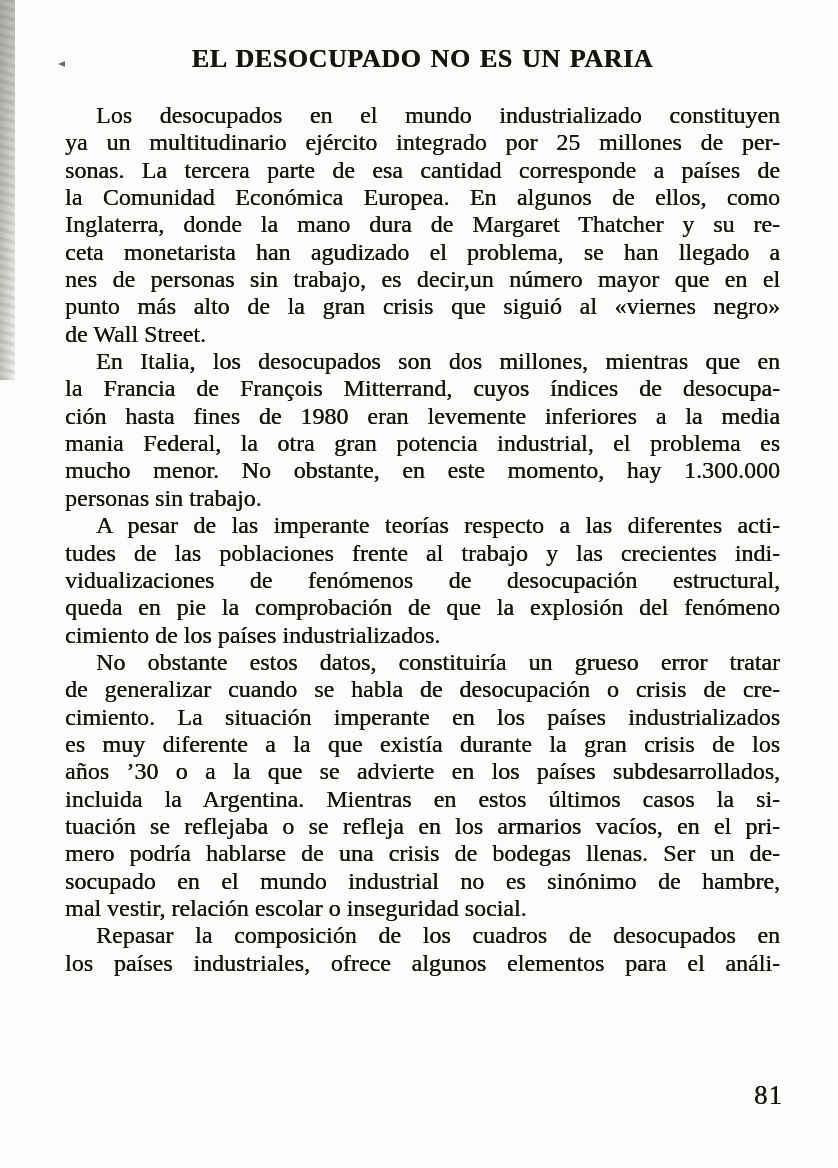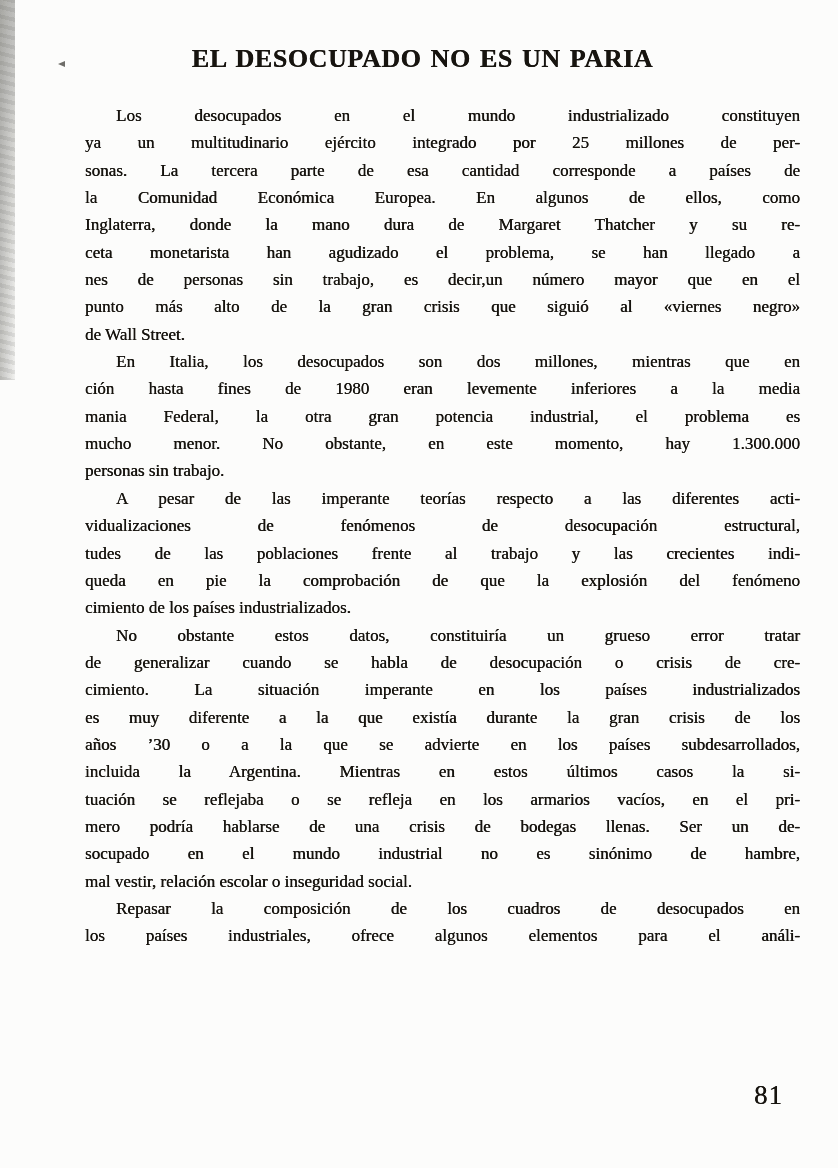--- a/index.html
+++ b/index.html
@@ -47,22 +47,21 @@
     width: 0; height: 0;
     border-top: 3px solid transparent;
     border-bottom: 3px solid transparent;
     border-right: 7px solid #55534f;
     opacity: 0.85;
   }
   .body-text {
     position: absolute;
     left: 65px; top: 102px;
     width: 715px;
-    font-size: 17px;
-    margin-left: 20px;
+    font-size: 24px;
   }
   .line {
     height: 27.35px;
     line-height: 27.35px;
     text-align: justify;
     text-align-last: justify;
     text-shadow: 0.35px 0 0 currentColor;
     white-space: normal;
   }
   .line.noj {
@@ -89,27 +88,28 @@
       <div class="line indent">Los desocupados en el mundo industrializado constituyen</div>
       <div class="line">ya un multitudinario ejército integrado por 25 millones de per-</div>
       <div class="line">sonas. La tercera parte de esa cantidad corresponde a países de</div>
       <div class="line">la Comunidad Económica Europea. En algunos de ellos, como</div>
       <div class="line">Inglaterra, donde la mano dura de Margaret Thatcher y su re-</div>
       <div class="line">ceta monetarista han agudizado el problema, se han llegado a</div>
       <div class="line">nes de personas sin trabajo, es decir,un número mayor que en el</div>
       <div class="line">punto más alto de la gran crisis que siguió al «viernes negro»</div>
       <div class="line noj">de Wall Street.</div>
       <div class="line indent">En Italia, los desocupados son dos millones, mientras que en</div>
+      <div class="line">la Francia de François Mitterrand, cuyos índices de desocupa-</div>
       <div class="line">ción hasta fines de 1980 eran levemente inferiores a la media</div>
       <div class="line">mania Federal, la otra gran potencia industrial, el problema es</div>
       <div class="line">mucho menor. No obstante, en este momento, hay 1.300.000</div>
       <div class="line noj">personas sin trabajo.</div>
       <div class="line indent">A pesar de las imperante teorías respecto a las diferentes acti-</div>
+      <div class="line">tudes de las poblaciones frente al trabajo y las crecientes indi-</div>
       <div class="line">vidualizaciones de fenómenos de desocupación estructural,</div>
-      <div class="line">tudes de las poblaciones frente al trabajo y las crecientes indi-</div>
       <div class="line">queda en pie la comprobación de que la explosión del fenómeno</div>
       <div class="line noj">cimiento de los países industrializados.</div>
       <div class="line indent">No obstante estos datos, constituiría un grueso error tratar</div>
       <div class="line">de generalizar cuando se habla de desocupación o crisis de cre-</div>
       <div class="line">cimiento. La situación imperante en los países industrializados</div>
       <div class="line">es muy diferente a la que existía durante la gran crisis de los</div>
       <div class="line">años ’30 o a la que se advierte en los países subdesarrollados,</div>
       <div class="line">incluida la Argentina. Mientras en estos últimos casos la si-</div>
       <div class="line">tuación se reflejaba o se refleja en los armarios vacíos, en el pri-</div>
       <div class="line">mero podría hablarse de una crisis de bodegas llenas. Ser un de-</div>

